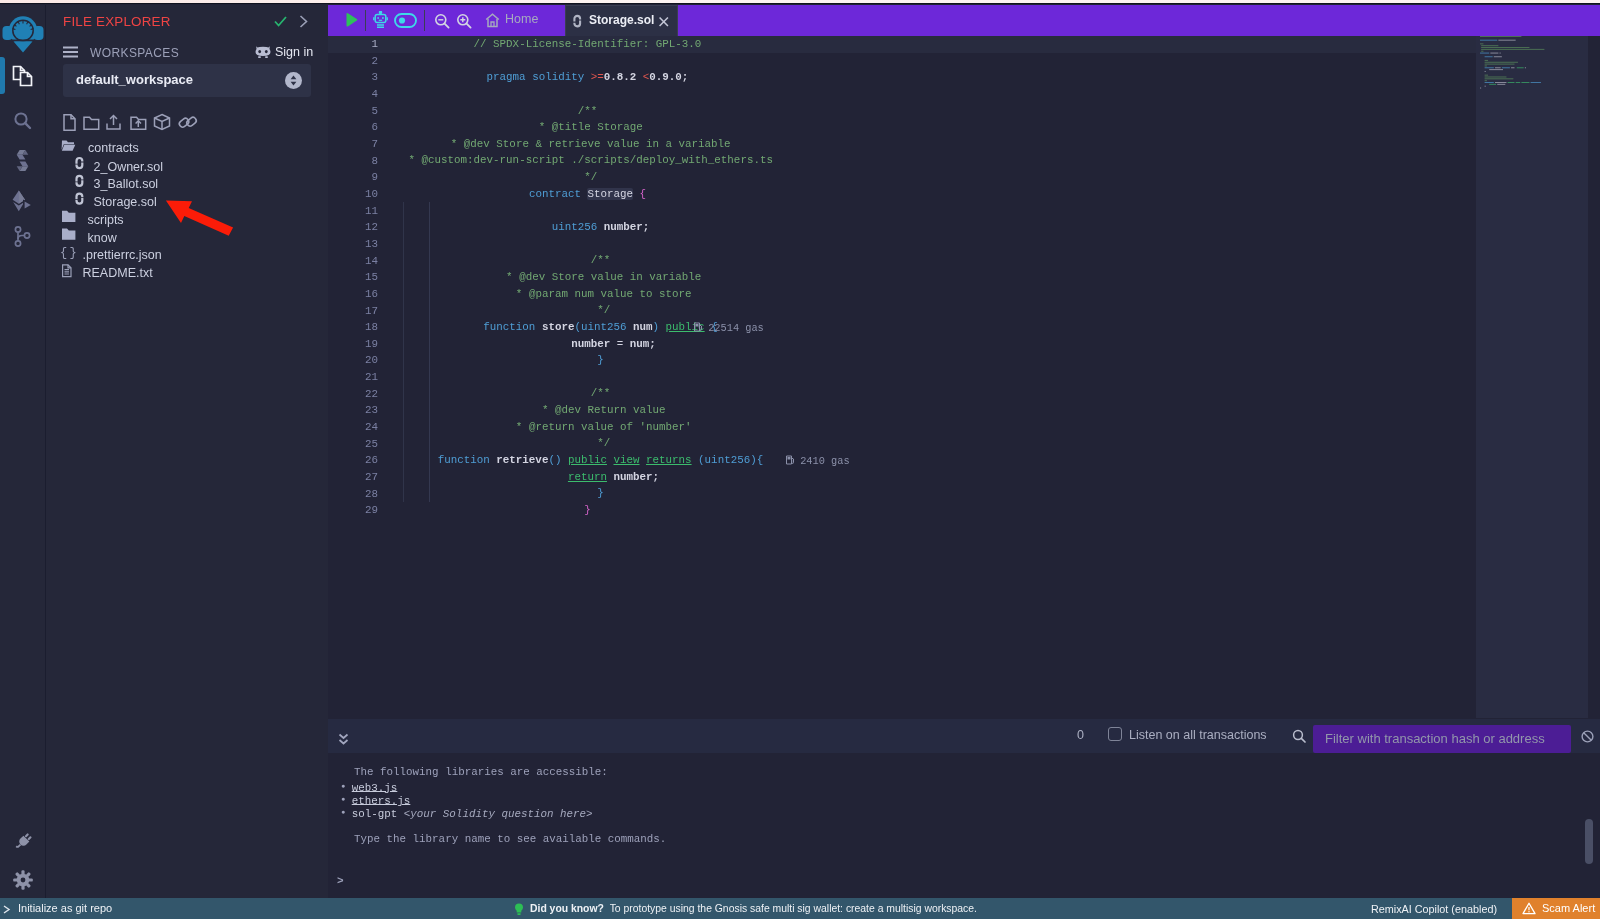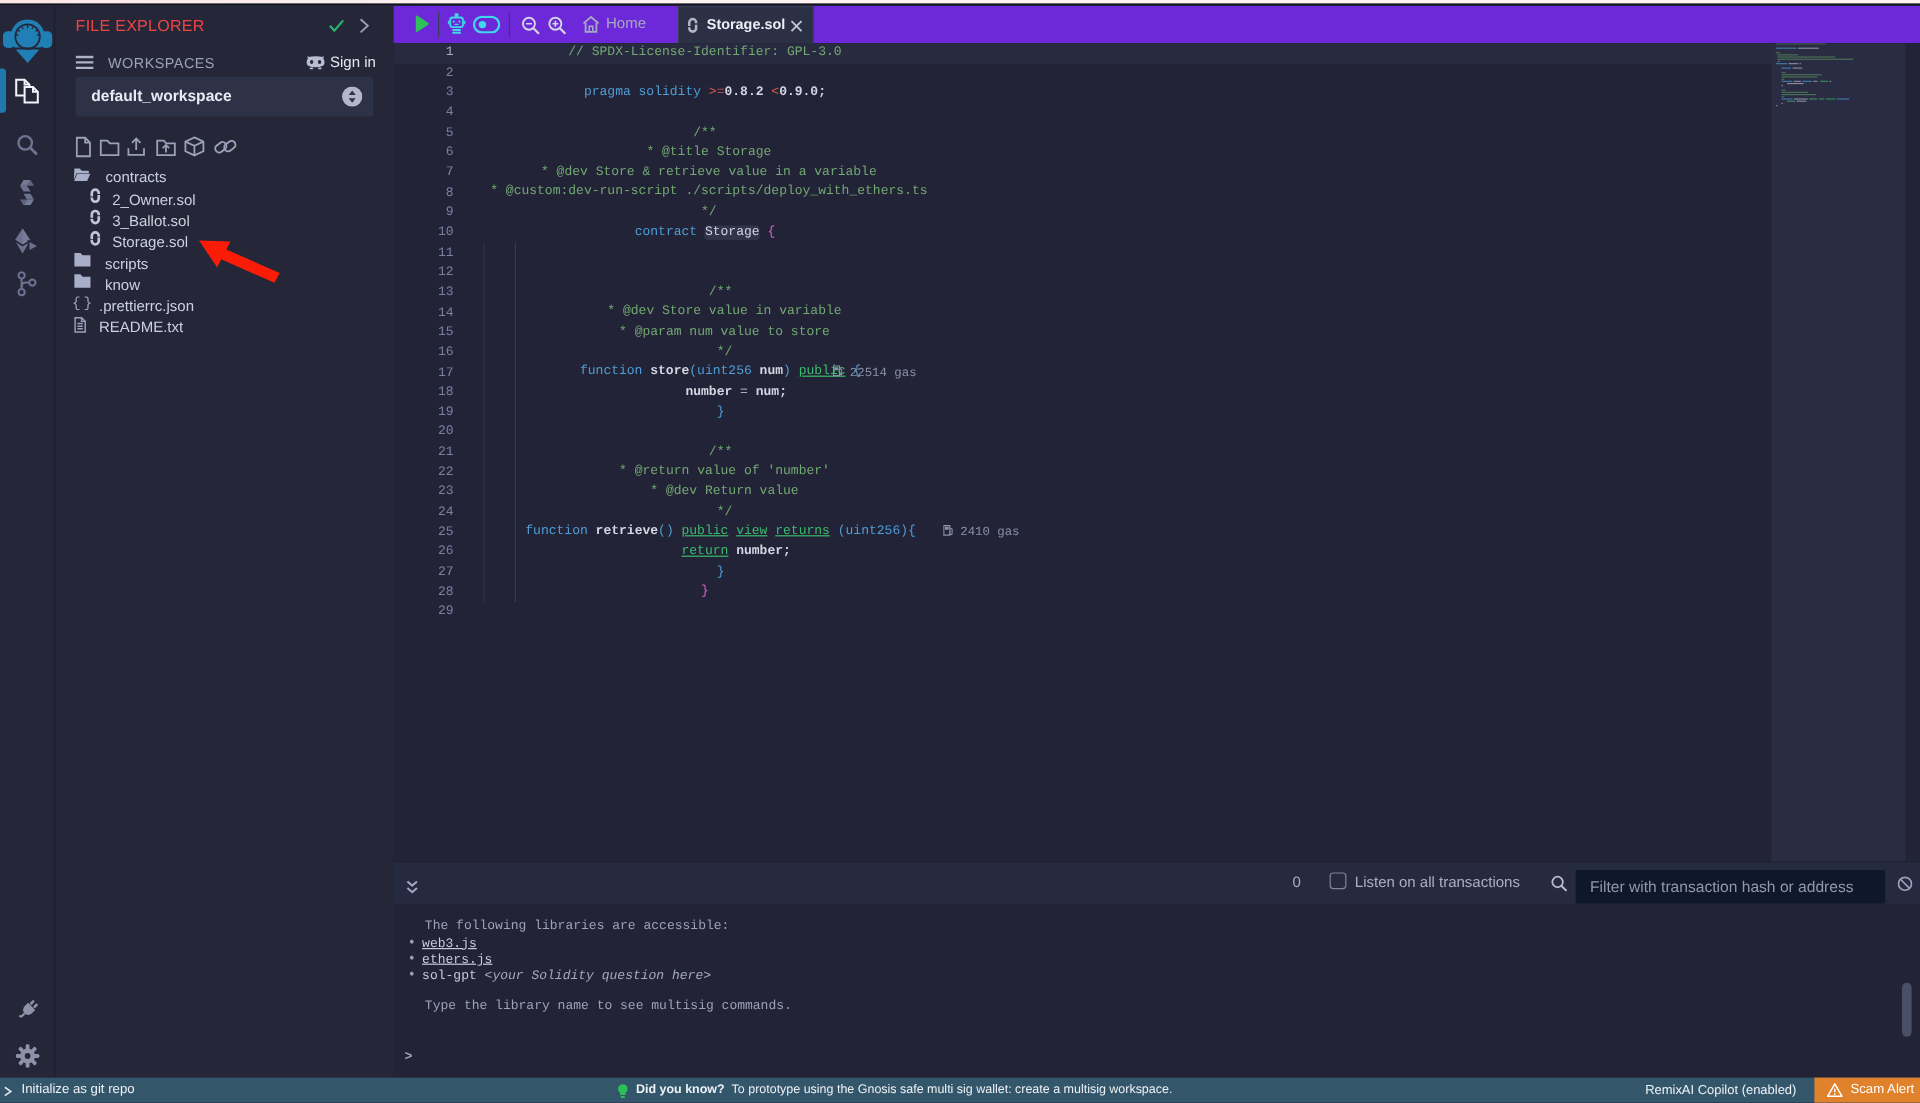--- a/index.html
+++ b/index.html
@@ -47,21 +47,21 @@
   .gas { position:absolute; top:1px; font-size:10.3px; color:#8b90a9; white-space:nowrap; }
   .hl { background:rgba(110,120,160,0.20); border-radius:2px; }
   #indentguide { position:absolute; left:101px; top:166px; width:1px; height:300px; background:#343850; }
   #minimap { position:absolute; left:1148px; top:0; width:112px; height:682px; background:#292c42; }
 
   
   #term { position:absolute; left:328px; top:718px; width:1272px; height:180px; background:#222336; }
   #termhdr { position:absolute; left:0; top:1px; width:1272px; height:34px; background:#262a41; }
   #termbody { position:absolute; left:0; top:35px; font-family:"Liberation Mono", monospace; font-size:10.85px; line-height:13.3px; color:#9da1ba; }
   #termbody div { white-space:pre; height:13.3px; }
-  #filter { position:absolute; left:985px; top:6px; width:258px; height:28px; background:#0f172a; border:none; border-radius:2px; color:#9297ab; font-size:13px; line-height:28px; padding-left:12px; }
+  #filter { position:absolute; left:985px; top:6px; width:258px; height:28px; background:#4c1d95; border:none; border-radius:2px; color:#9297ab; font-size:13px; line-height:28px; padding-left:12px; }
   .chk { position:absolute; left:780px; top:8px; width:14px; height:14px; border:1.3px solid #7f8498; border-radius:3px; }
   #thumb { position:absolute; left:1257px; top:101px; width:8px; height:45px; background:#4a4f66; border-radius:4px; }
   .tlink { color:#c7cbdb; text-decoration:underline; }
   .twhite { color:#c7cbdb; }
   .titalic { font-style:italic; color:#a6aabf; }
 
   
   #status { position:absolute; left:0; top:898px; width:1600px; height:21px; background:#33566b; color:#eef1f5; font-size:11px; }
   #scam { position:absolute; left:1512px; top:0; width:88px; height:21px; background:#e0812c; }
 </style>
@@ -336,35 +336,36 @@
 <div class="ln"> </div>
 <div class="ln"><span class="k">pragma solidity </span><span class="r">&gt;=</span><span class="b">0.8.2 </span><span class="r">&lt;</span><span class="b">0.9.0;</span></div>
 <div class="ln"> </div>
 <div class="ln"><span class="c">/**</span></div>
 <div class="ln"><span class="c"> * @title Storage</span></div>
 <div class="ln"><span class="c"> * @dev Store &amp; retrieve value in a variable</span></div>
 <div class="ln"><span class="c"> * @custom:dev-run-script ./scripts/deploy_with_ethers.ts</span></div>
 <div class="ln"><span class="c"> */</span></div>
 <div class="ln"><span class="k">contract</span> <span class="w"><span class="hl">Storage</span></span> <span class="pk">{</span></div>
 <div class="ln"> </div>
+<div class="ln">    <span class="k">uint256</span> <span class="b">number;</span></div>
 <div class="ln"> </div>
 <div class="ln">    <span class="c">/**</span></div>
 <div class="ln">    <span class="c"> * @dev Store value in variable</span></div>
 <div class="ln">    <span class="c"> * @param num value to store</span></div>
 <div class="ln">    <span class="c"> */</span></div>
 <div class="ln">    <span class="k">function</span> <span class="b">store</span><span class="k">(uint256</span> <span class="b">num</span><span class="k">)</span> <span class="g">public</span> <span class="k">{</span><span class="gas" style="left:292px"><svg width="8" height="10" viewBox="0 0 8 10" style="vertical-align:-1px">
             <path d="M0.5 1 h5 v8 h-5 z M5.5 3 l2 1 v3.5 a0.9 0.9 0 0 1 -1.8 0 V5" fill="none" stroke="#8b90a9" stroke-width="1"></path>
             <path d="M1.5 2 h3 v2.5 h-3 z" fill="#8b90a9"></path>
           </svg> 22514 gas</span></div>
 <div class="ln">        <span class="b">number</span> <span class="w">=</span> <span class="b">num;</span></div>
 <div class="ln">    <span class="k">}</span></div>
 <div class="ln"> </div>
 <div class="ln">    <span class="c">/**</span></div>
+<div class="ln">    <span class="c"> * @dev Return value</span></div>
 <div class="ln">    <span class="c"> * @return value of 'number'</span></div>
-<div class="ln">    <span class="c"> * @dev Return value</span></div>
 <div class="ln">    <span class="c"> */</span></div>
 <div class="ln">    <span class="k">function</span> <span class="b">retrieve</span><span class="k">()</span> <span class="g">public</span> <span class="g">view</span> <span class="g">returns</span> <span class="k">(uint256){</span><span class="gas" style="left:384px"><svg width="8" height="10" viewBox="0 0 8 10" style="vertical-align:-1px">
             <path d="M0.5 1 h5 v8 h-5 z M5.5 3 l2 1 v3.5 a0.9 0.9 0 0 1 -1.8 0 V5" fill="none" stroke="#8b90a9" stroke-width="1"></path>
             <path d="M1.5 2 h3 v2.5 h-3 z" fill="#8b90a9"></path>
           </svg> 2410 gas</span></div>
 <div class="ln">        <span class="g">return</span> <span class="b">number;</span></div>
 <div class="ln">    <span class="k">}</span></div>
 <div class="ln"><span class="pk">}</span></div>
   </div>
   <div id="minimap">
@@ -430,21 +431,21 @@
       <path d="M2.7 2.7 L10.3 10.3" stroke="#9ba0b8" stroke-width="1.4"></path>
     </svg>
   </div>
   <div id="termbody">
 <div style="height:13.3px"></div>
 <div>    The following libraries are accessible:</div>
 <div>  <span style="font-size:7px;vertical-align:2.5px">●</span> <span class="tlink">web3.js</span></div>
 <div>  <span style="font-size:7px;vertical-align:2.5px">●</span> <span class="tlink">ethers.js</span></div>
 <div>  <span style="font-size:7px;vertical-align:2.5px">●</span> <span class="twhite">sol-gpt</span> <span class="titalic">&lt;your Solidity question here&gt;</span></div>
 <div> </div>
-<div>    Type the library name to see multisig commands.</div>
+<div>    Type the library name to see available commands.</div>
   </div>
   <div class="abs mono" style="left:9px;top:157px;font-size:11px;font-weight:bold;color:#9da1ba">&gt;</div>
   <div id="thumb"></div>
 </div>
 <div id="status">
   <svg class="abs" style="left:3px;top:7px" width="8" height="9" viewBox="0 0 8 9">
     <path d="M1 1 L6 4.5 L1 8" fill="none" stroke="#dfe5ec" stroke-width="1.4"></path>
   </svg>
   <div class="abs" style="left:18px;top:4px">Initialize as git repo</div>
 

